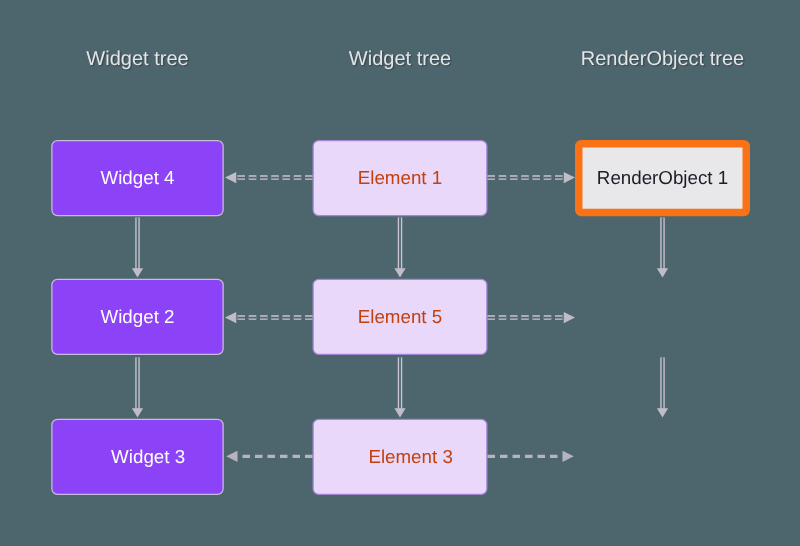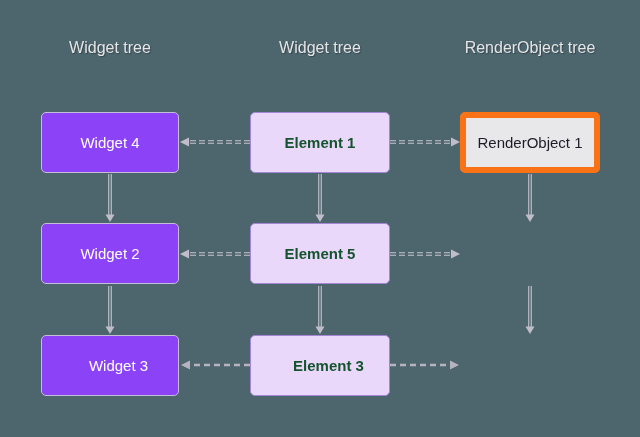--- a/index.html
+++ b/index.html
@@ -30,23 +30,22 @@
   .col1{left:250px;width:140px;}
   .col2{left:460px;width:140px;}
   .row0{top:112px;}
   .row1{top:223px;}
   .row2{top:335px;padding-left:17px;}
   .widget{
     background:#8c42f7;color:#ffffff;
     border:1px solid #c6bdd8;
   }
   .element{
-    background:#ead8fb;color:#14532d;
+    background:#ead8fb;color:#c2410c;
     border:1px solid #a387d6;
-    font-weight:bold;
   }
   .renderobject{
     background:#e8e7ea;color:#1d1c27;
     border:6px solid #f97316;
   }
   .connector-layer{
     position:absolute;left:0;top:0;
     pointer-events:none;
   }
 </style>

